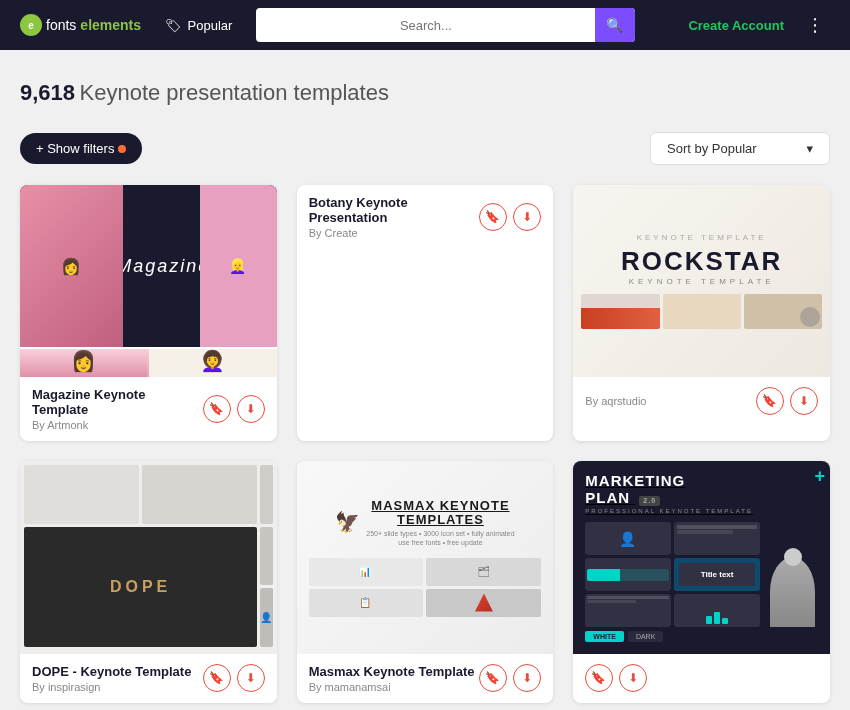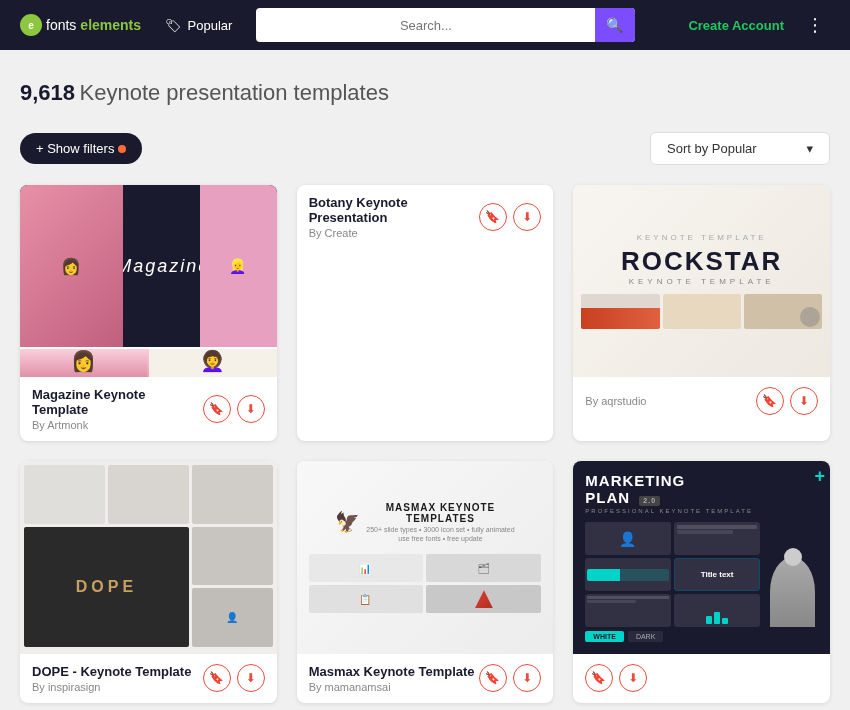--- a/index.html
+++ b/index.html
@@ -288,21 +288,21 @@
       border-radius: 2px;
       background: #e0d8d0;
     }
     .rs-slide:nth-child(2) { background: #c8b8a0; }
     .rs-slide:nth-child(3) { background: #d8c8b0; }
 
     .dope-layout {
       background: #f0eeec;
       height: 100%;
       display: grid;
-      grid-template-columns: repeat(3, 1fr);
+      grid-template-columns: repeat(2, 1fr);
       grid-template-rows: repeat(3, 1fr);
       gap: 3px;
       padding: 4px;
     }
     .dope-cell { border-radius: 2px; background: #e8e6e4; }
     .dope-main {
       grid-column: 1/3;
       grid-row: 2/4;
       background: #2a2a2a;
       border-radius: 2px;
@@ -324,26 +324,27 @@
       justify-content: center;
       padding: 12px;
       gap: 4px;
       position: relative;
       overflow: hidden;
     }
     .masmax-text-block {
       text-align: center;
     }
     .masmax-main-title {
-      font-size: 10px;
+      font-size: 13px;
       font-weight: 900;
       color: #1a1a1a;
       letter-spacing: 1px;
       text-transform: uppercase;
       line-height: 1.1;
+      text-decoration: underline;
     }
     .masmax-sub-line {
       font-size: 7px;
       color: #888;
       text-align: center;
       margin-top: 2px;
     }
     .masmax-slides {
       display: grid;
       grid-template-columns: repeat(2, 1fr);
@@ -366,20 +367,21 @@
       padding: 12px;
       position: relative;
       overflow: hidden;
       display: flex;
       flex-direction: column;
     }
     .mkt-header {
       display: flex;
       align-items: center;
       gap: 6px;
+      text-decoration: underline;
     }
     .mkt-title-block {}
     .mkt-main-title {
       font-size: 15px;
       font-weight: 900;
       color: #fff;
       text-transform: uppercase;
       letter-spacing: 1px;
       line-height: 1.1;
     }
@@ -409,21 +411,21 @@
       flex: 1;
       display: grid;
       grid-template-columns: repeat(2, 1fr);
       grid-template-rows: repeat(3, 1fr);
       gap: 3px;
     }
     .mkt-cell {
       background: rgba(255,255,255,0.1);
       border-radius: 3px;
     }
-    .mkt-cell.accent { border: 1px solid #0c4a6e; }
+    .mkt-cell.accent { border: 5px solid #0c4a6e; }
     .mkt-person-area {
       width: 50px;
       display: flex;
       align-items: flex-end;
       justify-content: center;
       position: relative;
     }
     .mkt-person-silhouette {
       width: 45px;
       height: 70px;

